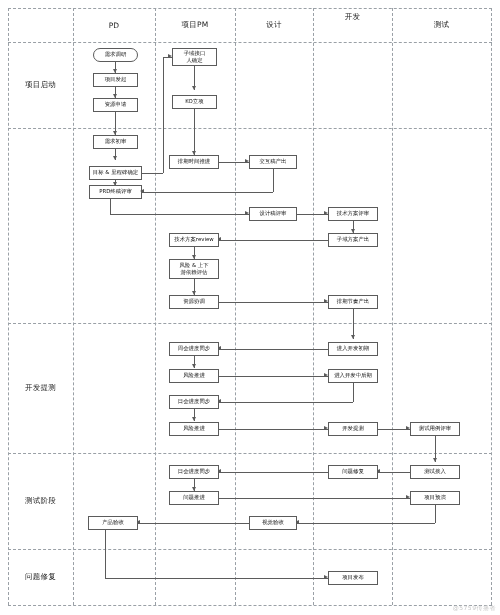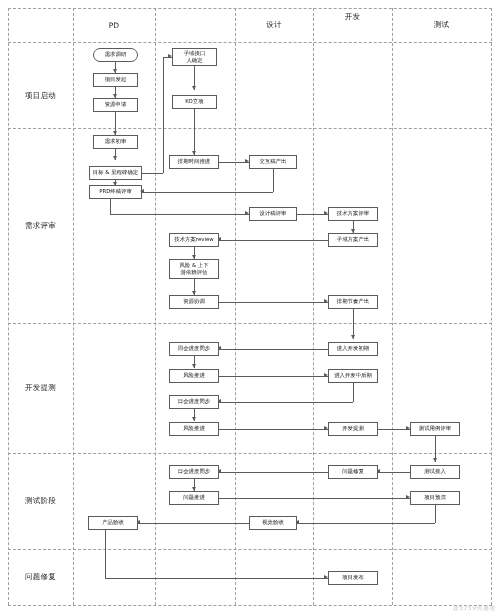--- a/index.html
+++ b/index.html
@@ -46,26 +46,26 @@
 
   <div class="grid-line v-line" style="left:8px;top:8px;height:597px;"></div>
   <div class="grid-line v-line" style="left:73px;top:8px;height:597px;"></div>
   <div class="grid-line v-line" style="left:155px;top:8px;height:597px;"></div>
   <div class="grid-line v-line" style="left:235px;top:8px;height:597px;"></div>
   <div class="grid-line v-line" style="left:313px;top:8px;height:597px;"></div>
   <div class="grid-line v-line" style="left:392px;top:8px;height:597px;"></div>
   <div class="grid-line v-line" style="left:491px;top:8px;height:597px;"></div>
 
   <div class="col-header" style="left:73px;top:8px;width:82px;height:34px;">PD</div>
+  <div class="col-header" style="left:155px;top:8px;width:80px;height:34px;">项目PM</div>
   <div class="col-header" style="left:235px;top:8px;width:78px;height:34px;">设计</div>
   <div class="col-header" style="left:313px;top:0;width:79px;height:34px;">开发</div>
   <div class="col-header" style="left:392px;top:8px;width:99px;height:34px;">测试</div>
 
-  <div class="row-label" style="left:8px;top:53px;width:65px;height:86px;">项目启动</div>
-  <div class="row-label" style="left:8px;top:128px;width:65px;height:195px;">需求评审</div>
+  <div class="row-label" style="left:8px;top:42px;width:65px;height:86px;">项目启动</div>
   <div class="row-label" style="left:8px;top:323px;width:65px;height:130px;">开发提测</div>
   <div class="row-label" style="left:8px;top:453px;width:65px;height:96px;">测试阶段</div>
   <div class="row-label" style="left:8px;top:549px;width:65px;height:56px;">问题修复</div>
 
   <div class="node rounded" style="left:93px;top:48px;width:45px;height:14px;">需求调研</div>
   <div class="edge v" style="left:115px;top:62px;height:11px;"></div>
   <div class="arrow down" style="left:112.5px;top:69px;"></div>
 
   <div class="node" style="left:93px;top:73px;width:45px;height:14px;">项目发起</div>
   <div class="edge v" style="left:115px;top:87px;height:11px;"></div>

